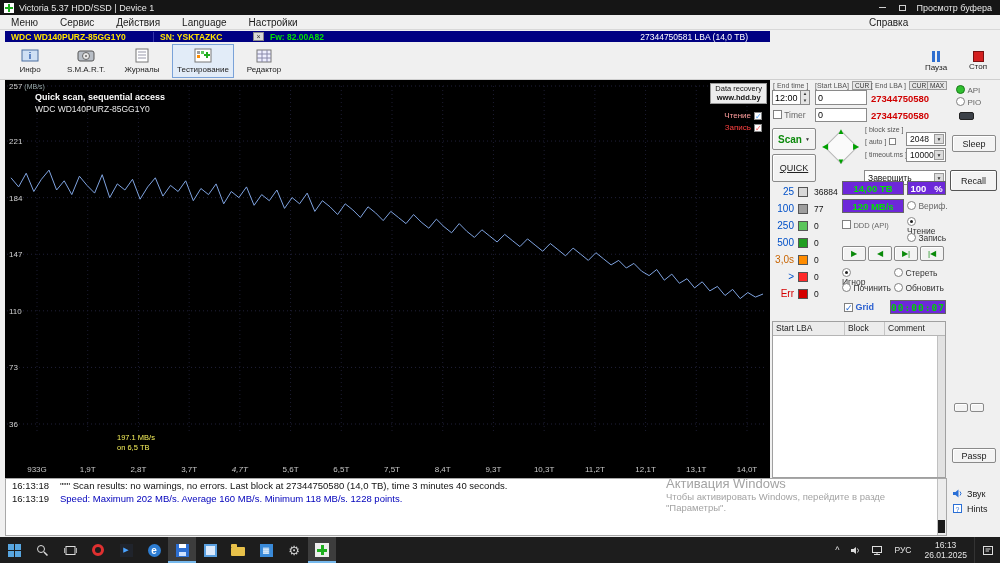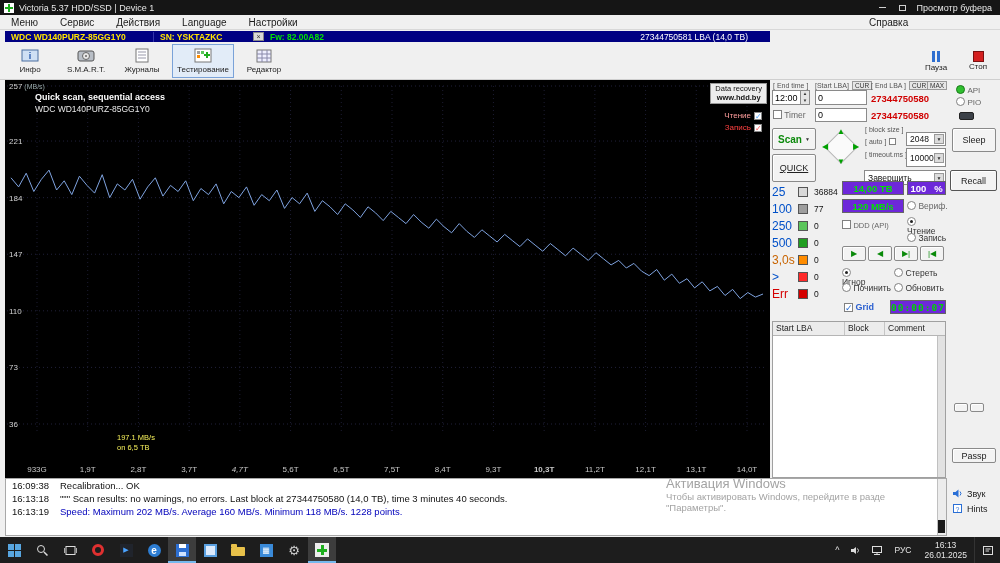--- a/index.html
+++ b/index.html
@@ -96,21 +96,21 @@
     display:flex; align-items:center; justify-content:center; }
   .diamond { width:42px; height:42px; }
   .diamond .rot { position:absolute; left:9px; top:9px; width:24px; height:24px; border:1px solid #b5b5b5;
     background:#fafafa; transform:rotate(45deg); }
   .diamond span { position:absolute; color:#00a000; font-size:8px; }
   .disp { background:#6d28d9; border:1px solid #666; color:#00e400; font-weight:bold; font-size:9.5px;
     display:flex; align-items:center; justify-content:center; white-space:pre; }
   .disp.white { color:#fff; }
   .seg7 { font-family:"DejaVu Sans Mono", monospace; letter-spacing:1px; color:#00d400; }
   .bucket-row { position:relative; height:17px; display:flex; align-items:center; }
-  .bucket-label { display:inline-block; width:22px; text-align:left; font-size:12px; }
+  .bucket-label { display:inline-block; width:22px; text-align:right; font-size:10px; }
   .bucket-square { display:inline-block; width:10px; height:10px; border:1px solid #555; margin-left:4px; }
   .bucket-count { margin-left:6px; font-size:8.5px; color:#111; }
   .ctlbtn { width:24px; height:15px; font-size:8px; color:#0a8a0a; }
   .lbl { color:#333; }
   .graylbl { color:#666; }
   .table { position:absolute; background:#fff; border:1px solid #a0a0a0; }
   .thead { display:flex; background:#ececec; border-bottom:1px solid #b5b5b5; font-size:8.5px; color:#222; }
   .th { padding:1px 3px; border-right:1px solid #c5c5c5; height:13px; }
   .tscroll { position:absolute; right:0; top:14px; bottom:0; width:8px; background:#e2e2e2; border-left:1px solid #c0c0c0; }
   .gridlabel { color:#2a5fd0; font-weight:bold; font-size:9px; }
@@ -313,21 +313,21 @@
         <div class="xtick" style="left: 12px;">933G</div>
         <div class="xtick" style="left: 62.7143px;">1,9T</div>
         <div class="xtick" style="left: 113.429px;">2,8T</div>
         <div class="xtick" style="left: 164.143px;">3,7T</div>
         <div class="xtick" style="left: 214.857px; font-style: italic;">4,7T</div>
         <div class="xtick" style="left: 265.571px;">5,6T</div>
         <div class="xtick" style="left: 316.286px;">6,5T</div>
         <div class="xtick" style="left: 367px;">7,5T</div>
         <div class="xtick" style="left: 417.714px;">8,4T</div>
         <div class="xtick" style="left: 468.429px;">9,3T</div>
-        <div class="xtick" style="left: 519.143px; font-weight: bold;">10,3T</div>
+        <div class="xtick" style="left: 519.143px;">10,3T</div>
         <div class="xtick" style="left: 569.857px;">11,2T</div>
         <div class="xtick" style="left: 620.571px;">12,1T</div>
         <div class="xtick" style="left: 671.286px;">13,1T</div>
         <div class="xtick" style="left: 722px;">14,0T</div>
       </div>
     <div class="gtitle1">Quick scan, sequential access</div>
     <div class="gtitle2">WDC WD140PURZ-85GG1Y0</div>
     <div class="hddby">
       <div>Data recovery</div>
       <div class="b2">www.hdd.by</div>
@@ -388,21 +388,21 @@
     <span class="rp tinylab" style="left:95px;top:46px;">[ block size ]</span>
     <span class="rp" style="left:95px;top:56px;">
       <span class="tinylab">[ auto ]</span>
       <span class="cb" style="width:7px;height:7px;"></span>
     </span>
     <div class="rp sel" style="left:136px;top:52px;width:40px;height:14px;">
       <span>2048</span>
       <span class="dd">▼</span>
     </div>
     <span class="rp tinylab" style="left:95px;top:71px;">[ timeout.ms ]</span>
-    <div class="rp sel" style="left:136px;top:68px;width:40px;height:19px;">
+    <div class="rp sel" style="left:136px;top:68px;width:40px;height:14px;">
       <span>10000</span>
       <span class="dd">▼</span>
     </div>
     <div class="rp sel" style="left:94px;top:90px;width:82px;height:15px;">
       <span>Завершить</span>
       <span class="dd">▼</span>
     </div>
 
     <div class="rp" id="buckets" style="left:2px;top:103px;width:70px;">
         <div class="bucket-row">
@@ -510,35 +510,34 @@
 
     <span class="rp" style="left:186px;top:5px;">
       <span class="radio" style="background:#2fbf2f;border-color:#1a7a1a;"></span>
       <span class="edge-lab">API</span>
     </span>
     <span class="rp" style="left:186px;top:17px;">
       <span class="radio"></span>
       <span class="edge-lab">PIO</span>
     </span>
     <span class="rp ledbtn" style="left:189px;top:32px;"></span>
-    <div class="rp btn" style="left:182px;top:48px;width:44px;height:24px;">
+    <div class="rp btn" style="left:182px;top:55px;width:44px;height:17px;">
       <span>Sleep</span>
     </div>
     <div class="rp btn" style="left:180px;top:90px;width:47px;height:21px;border-color:#555;">
       <span>Recall</span>
     </div>
     <div class="rp btn" style="left:184px;top:323px;width:14px;height:9px;"></div>
     <div class="rp btn" style="left:200px;top:323px;width:14px;height:9px;"></div>
     <div class="rp btn" style="left:182px;top:368px;width:44px;height:15px;">
       <span>Passp</span>
     </div>
   </div>
 
   <div class="log" id="log">
-    <div class="log-line"><span class="log-time">16:09:38</span><span style="color: rgb(17, 17, 17);">Recalibration... OK</span></div>
       <div class="log-line"><span class="log-time">16:13:18</span><span style="color: rgb(17, 17, 17);">""" Scan results: no warnings, no errors. Last block at 27344750580 (14,0 ТВ), time 3 minutes 40 seconds.</span></div>
       <div class="log-line"><span class="log-time">16:13:19</span><span style="color: rgb(0, 0, 187);">Speed: Maximum 202 MB/s. Average 160 MB/s. Minimum 118 MB/s. 1228 points.</span></div>
       <div class="log-vscroll">
       <div class="log-vthumb"></div>
     </div>
   </div>
 
   <div class="watermark">
     <div class="wm1">Активация Windows</div>
     <div class="wm2">Чтобы активировать Windows, перейдите в разде</div>

